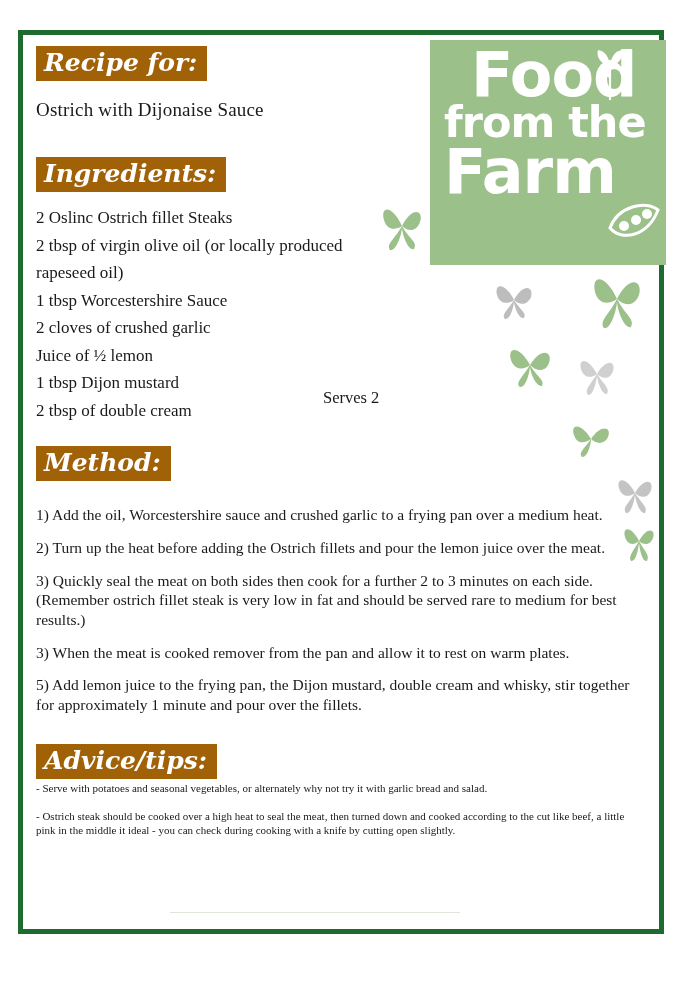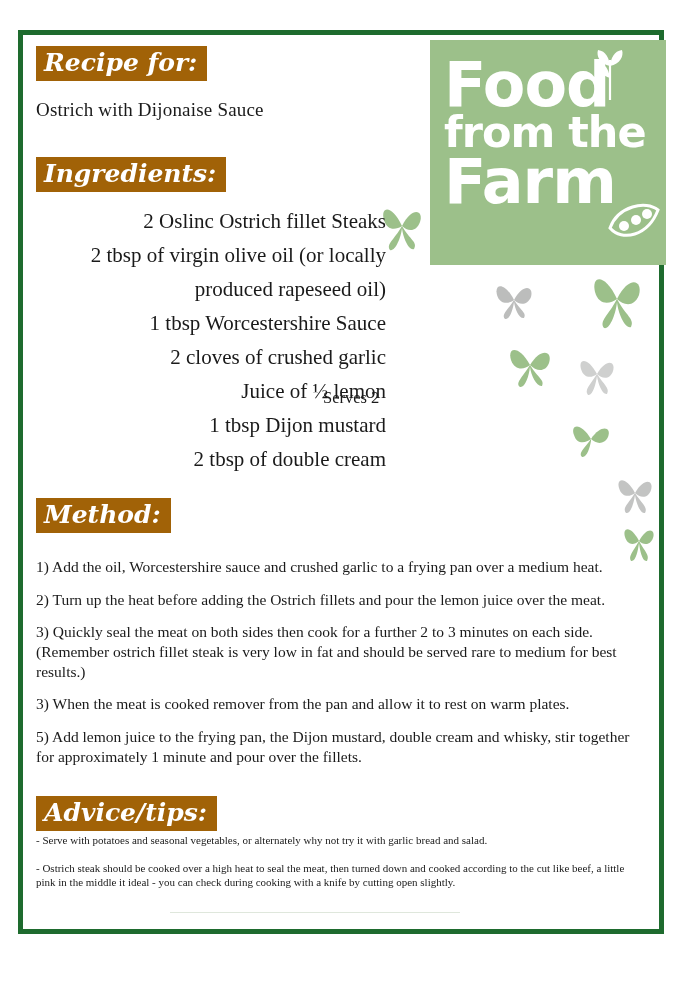--- a/index.html
+++ b/index.html
@@ -44,21 +44,22 @@
   .logo-line {
     color: #ffffff;
     font-family: "DejaVu Sans", sans-serif;
     font-weight: bold;
     letter-spacing: -1px;
     line-height: 0.92;
     padding-left: 14px;
   }
   .logo-food {
     font-size: 62px;
-    padding-top: 16px;
+    padding-top: 6px;
+    margin-left: 27px;
   }
   .logo-from {
     font-size: 43px;
   }
   .logo-farm {
     font-size: 62px;
   }
 
   .content {
     position: absolute;
@@ -86,24 +87,23 @@
     margin-bottom: 0;
     letter-spacing: 0.2px;
   }
 
   .hdr-ingredients { margin-top: 36px; }
 
   .ingredients {
     list-style: none;
     margin: 12px 0 0 0;
     padding: 0;
-    font-size: 21px;
+    font-size: 17px;
     line-height: 1.62;
     width: 350px;
-    text-align: right;
   }
   .ingredients li { margin: 0; padding: 0; }
 
   .serves {
     position: absolute;
     left: 287px;
     top: 342px;
     font-size: 16.5px;
   }
 

